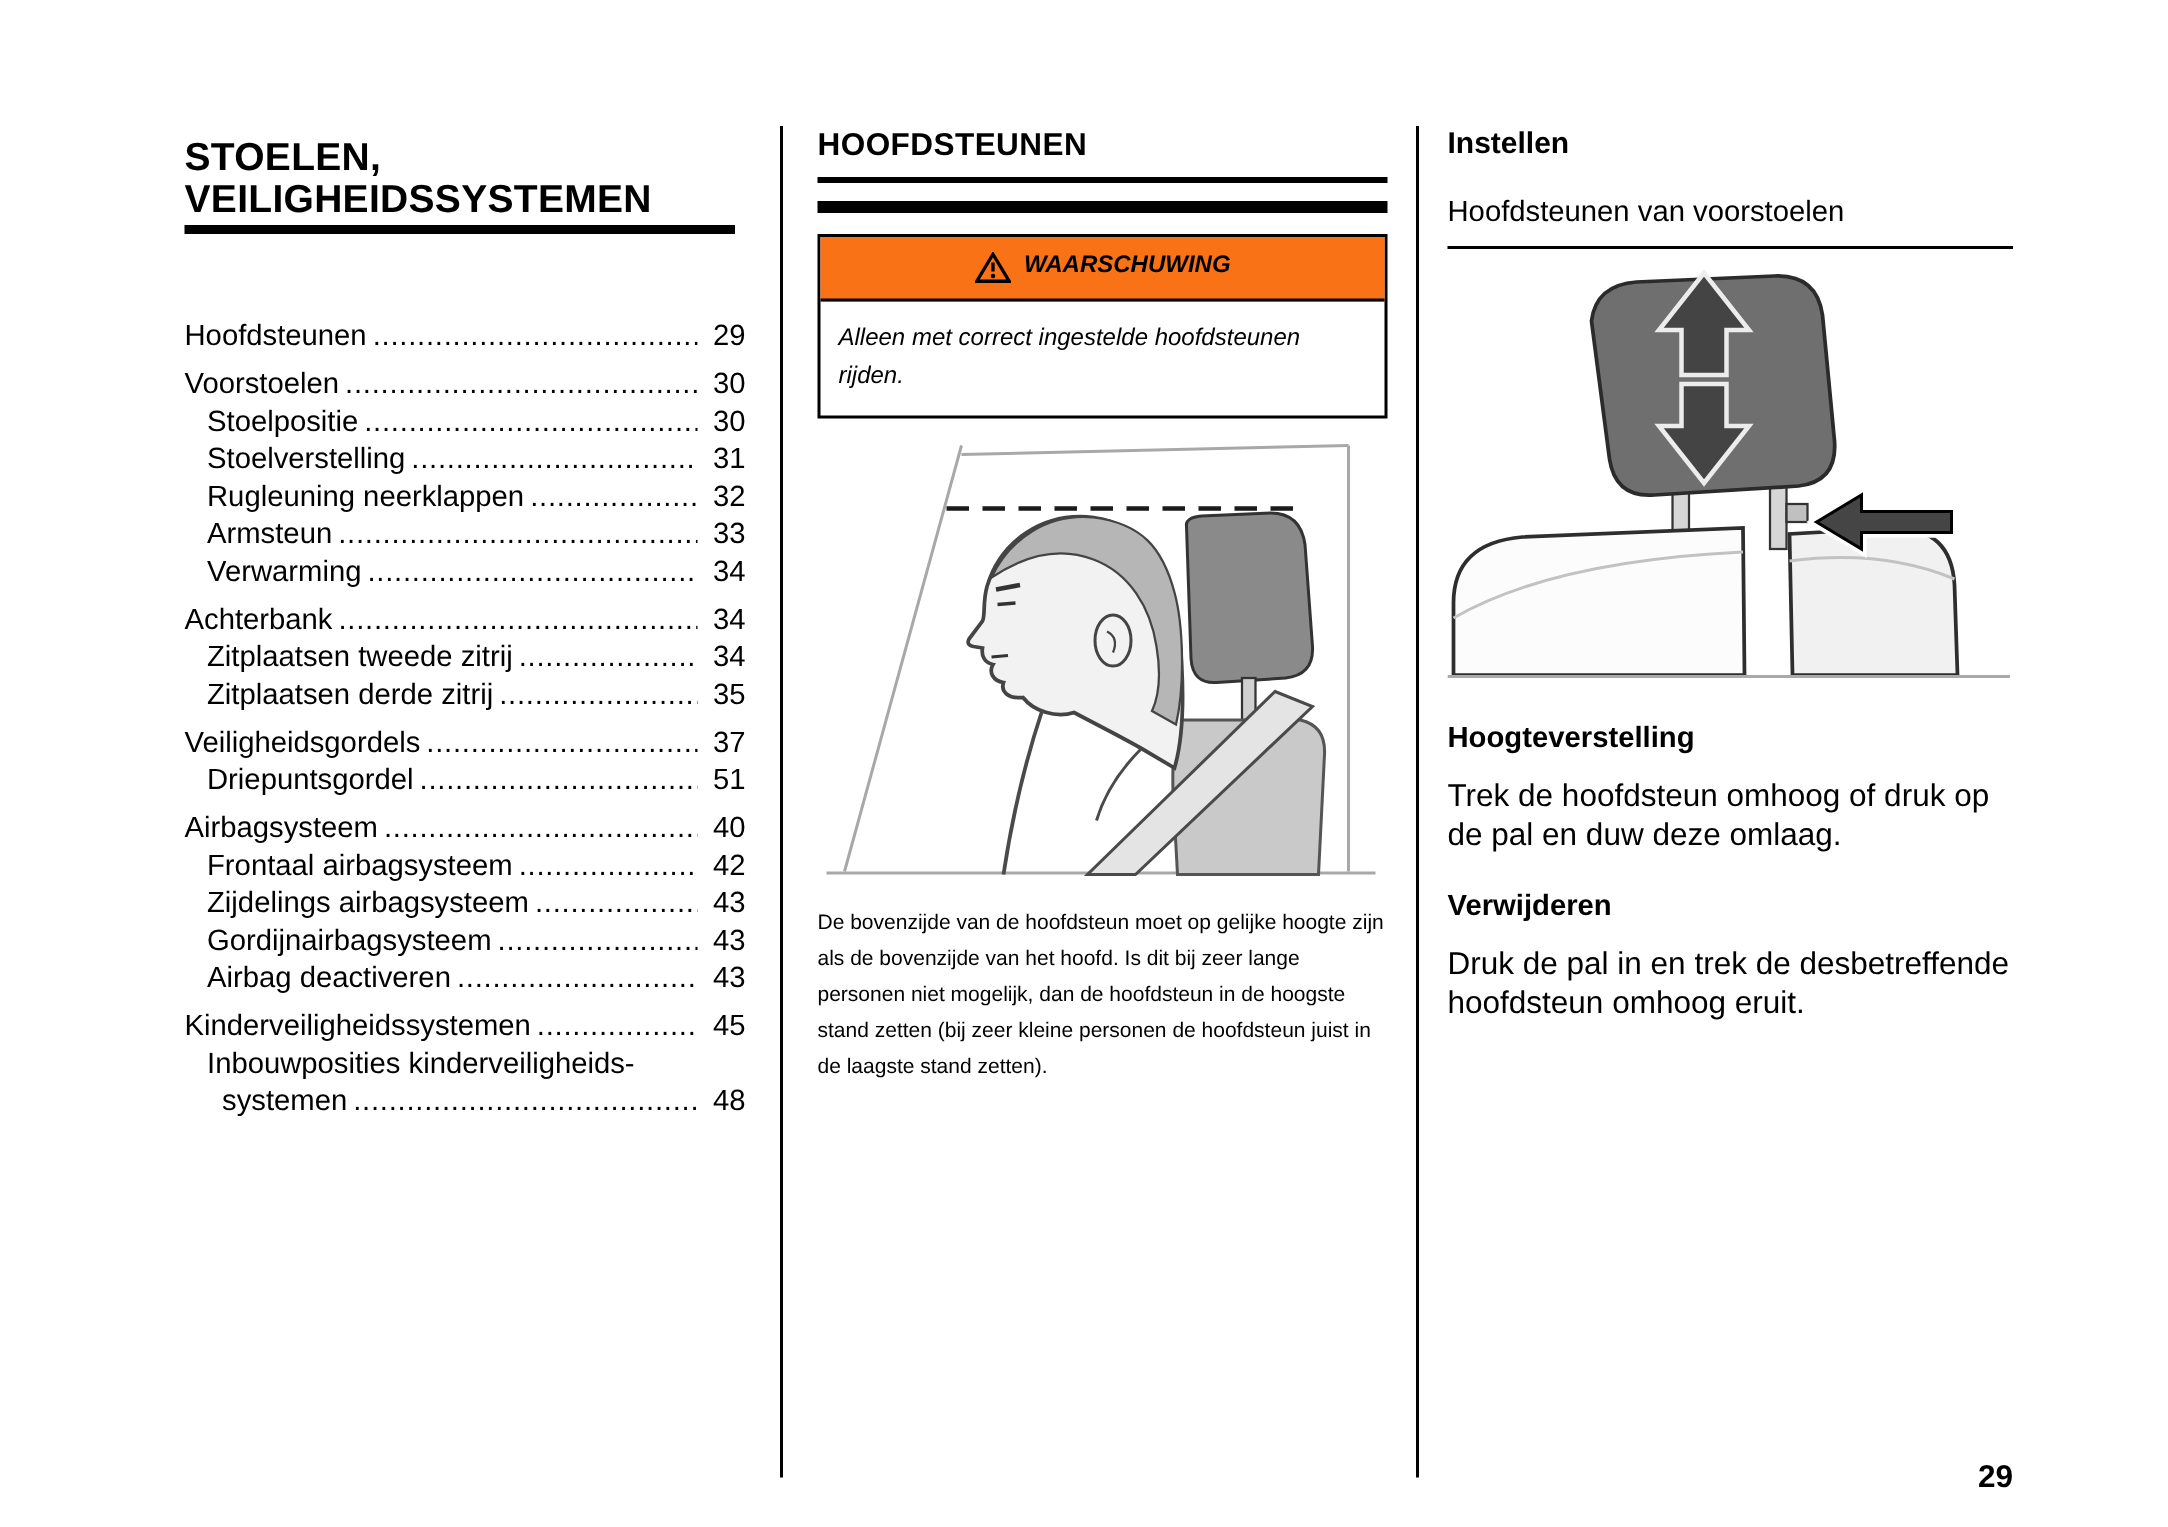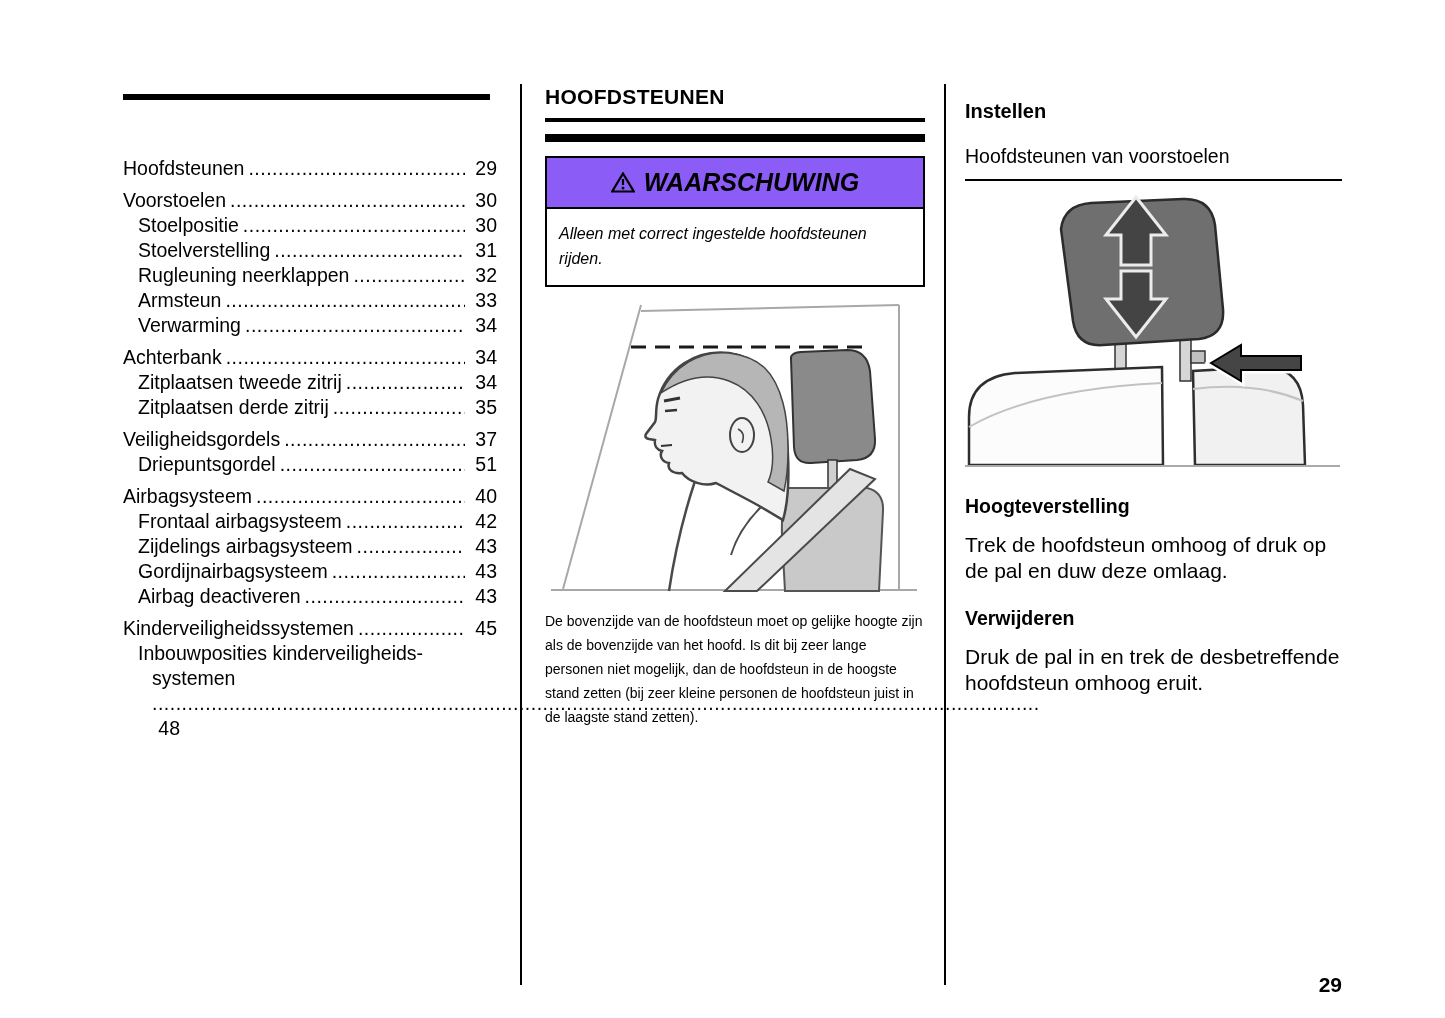--- a/index.html
+++ b/index.html
@@ -3,69 +3,73 @@
 <meta charset="utf-8">
 <style>
   * { margin:0; padding:0; box-sizing:border-box; }
   html,body { width:1445px; height:1018px; background:#ffffff; color:#000;
               font-family:"Liberation Sans", sans-serif; }
   .page { position:relative; width:1445px; height:1018px; overflow:hidden; background:#fff; }
 
   .col { position:absolute; }
   .col-left  { left:123px; top:90px;  width:374px; }
   .col-mid   { left:545px; top:85px;  width:380px; }
-  .col-right { left:965px; top:100px;  width:377px; }
+  .col-right { left:965px; top:85px;  width:377px; }
 
   .divider { position:absolute; top:84px; height:901px; width:2px; background:#000; }
   .divider-1 { left:520px; }
   .divider-2 { left:944px; }
 
   
   .toc-title { font-size:26px; font-weight:bold; line-height:28px; letter-spacing:0.2px; }
   .title-rule { width:367px; height:6px; background:#000; margin-top:4px; }
   .toc-list { margin-top:56px; font-size:19.5px; }
   .toc-entry { }
   .toc-group { margin-top:7px; }
   .toc-sub { padding-left:15px; }
   .toc-line { display:flex; align-items:baseline; line-height:25px; }
   .toc-label { white-space:nowrap; }
   .toc-dots { flex:1; overflow:hidden; white-space:nowrap; letter-spacing:0.5px; margin-left:4px; margin-right:4px; }
   .toc-page { min-width:28px; text-align:right; }
   .toc-wrap-line { line-height:25px; white-space:nowrap; }
-  .toc-row2 { padding-left:10px;flex-direction:column; }
+  .toc-row2 { padding-left:10px; }
 
   
   .mid-heading { font-size:21px; font-weight:bold; letter-spacing:0.3px;
                  padding-bottom:9px; border-bottom:4px solid #000; }
   .mid-rule-thick { height:8px; background:#000; margin-top:12px; }
   .subhead { font-size:20px; font-weight:bold; margin-top:20px; }
   .warning-box { border:2px solid #000; margin-top:14px; }
-  .warning-head { background:#8b5cf6; border-bottom:2px solid #000; text-align:center;
-                  font-style:italic; font-weight:bold; font-size:25px; padding:10px 0;
-                  display:flex; justify-content:center; align-items:center; gap:9px; }
+  .warning-head { background:#f97316; border-bottom:2px solid #000; text-align:center;
+                  font-style:italic; font-weight:bold; font-size:16px; padding:10px 0;
+                  display:flex; justify-content:center; gap:9px; }
   .warning-body { font-style:italic; font-size:16px; line-height:25px; padding:12px 12px 14px 12px; }
   .figure { margin-top:14px; }
   .body-text { font-size:14px; line-height:24px; margin-top:12px; }
 
   
   .right-head { font-size:20px; font-weight:bold; }
   .right-subhead { font-size:19.5px; font-weight:normal; margin-top:22px;
                    padding-bottom:11px; border-bottom:2px solid #000; }
   .right-figure { margin-top:12px; }
   .sec-title { font-size:19.5px; font-weight:bold; margin-top:24px; }
   .sec-body { font-size:21px; line-height:25.5px; margin-top:14px; }
 
   .page-number { position:absolute; right:103px; bottom:21px; font-size:21px; font-weight:bold; }
 </style>
 </head>
 <body>
 
 <div class="page">
 
   <div class="col col-left">
+    <div class="toc-title">
+      <div>STOELEN,</div>
+      <div>VEILIGHEIDSSYSTEMEN</div>
+    </div>
     <div class="title-rule"></div>
     <div class="toc-list">
         <div class="toc-entry toc-group">
           <div class="toc-line">
             <span class="toc-label">Hoofdsteunen</span>
             <span class="toc-dots">......................................................................................................................................................</span>
             <span class="toc-page">29</span>
           </div>
         </div>
         <div class="toc-entry toc-group">

